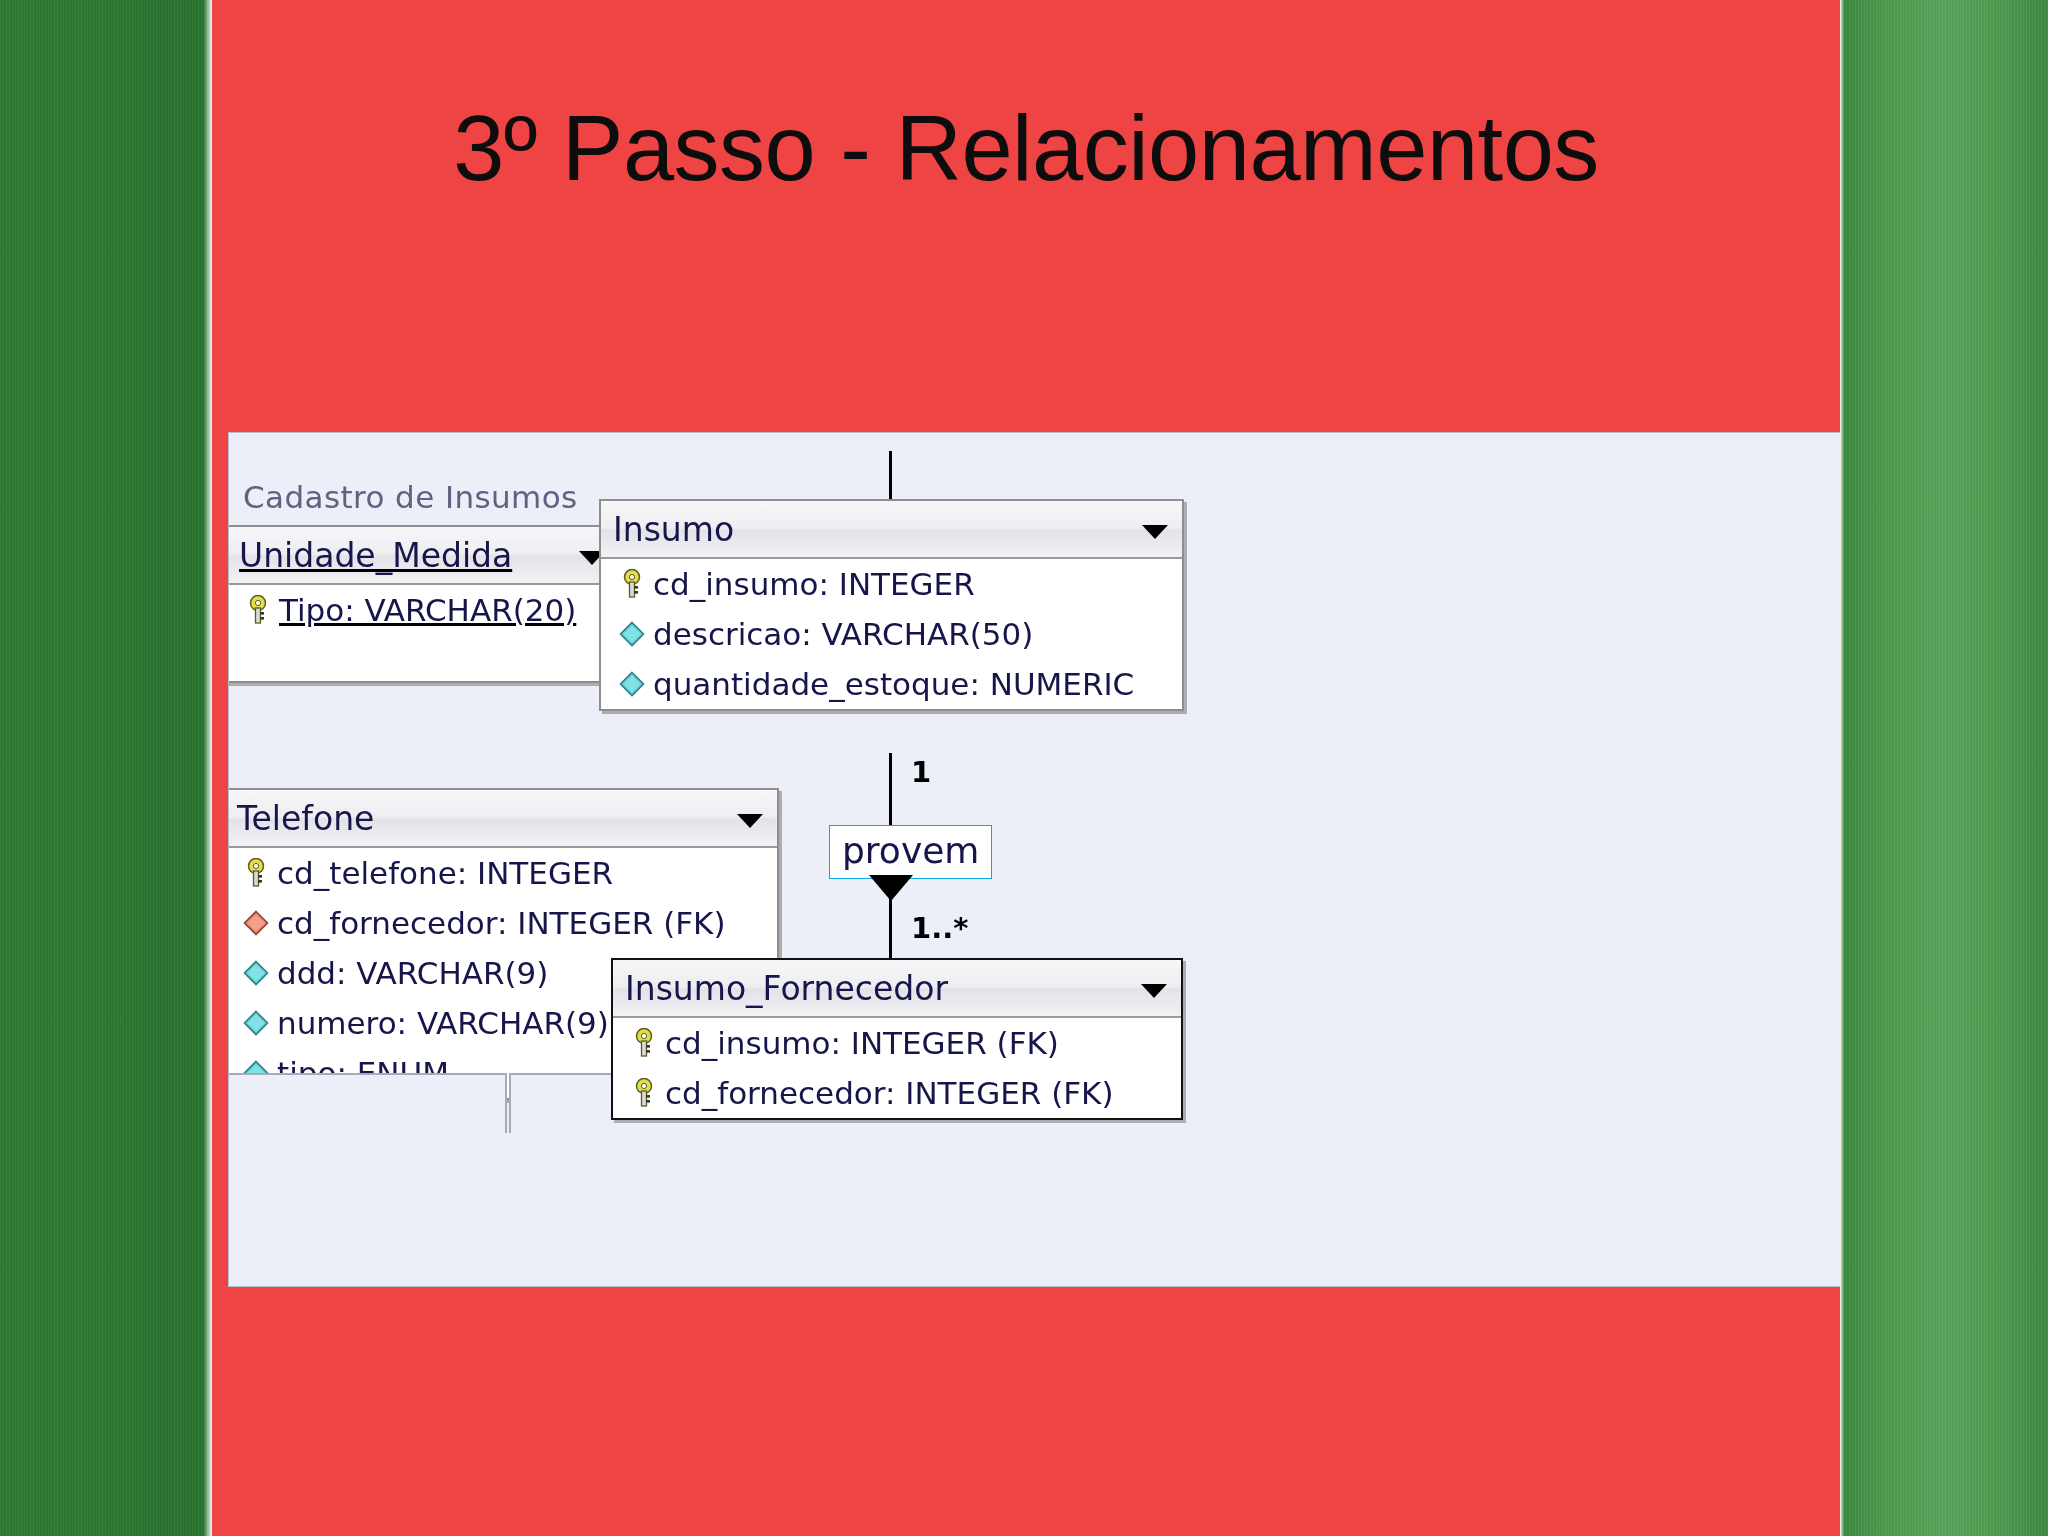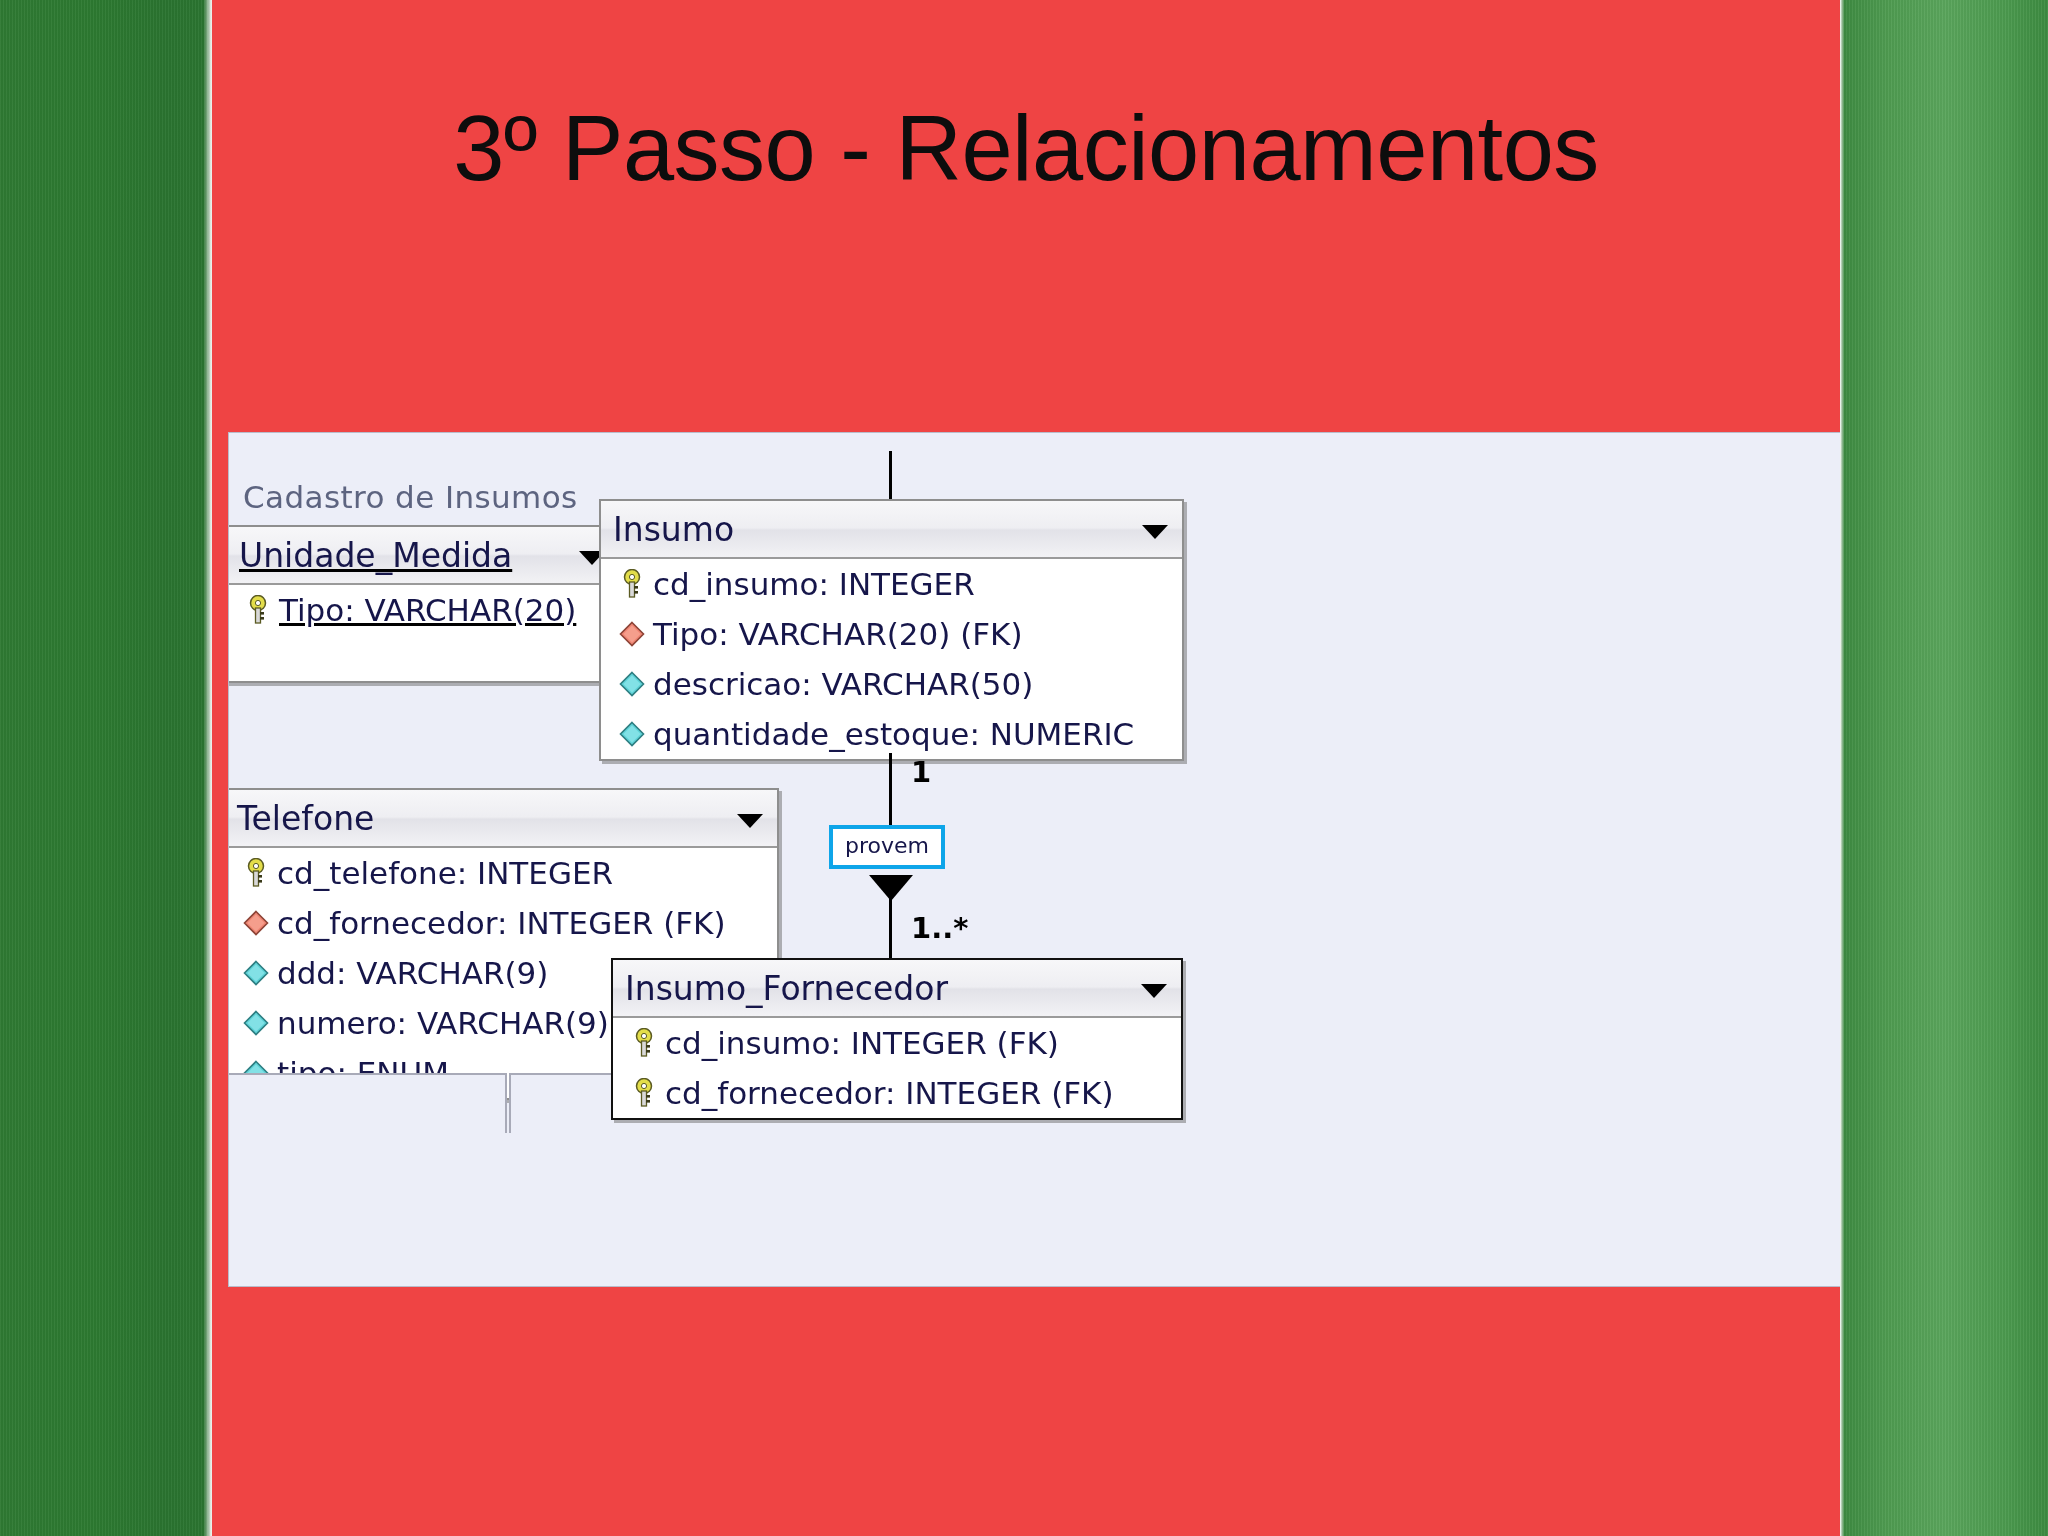--- a/index.html
+++ b/index.html
@@ -131,23 +131,23 @@
   .mult {
     position: absolute;
     font-size: 29px; font-weight: bold;
     color: #000000;
     font-family: "DejaVu Sans", sans-serif;
     white-space: nowrap;
   }
   .rel-label {
     position: absolute;
     background: #ffffff;
-    border: 4px solid #0ea5e9;
+    border: 1px solid #0ea5e9;
     padding: 4px 12px 7px 12px;
-    font-size: 22px;
+    font-size: 36px;
     color: #16164a;
     font-family: "DejaVu Sans", sans-serif;
     white-space: nowrap;
   }
   .diamond-half { position: absolute; width: 68px; height: 68px; }
   .arrow-down {
     position: absolute;
     width: 0; height: 0;
     border-left: 22px solid transparent;
     border-right: 22px solid transparent;
@@ -224,29 +224,20 @@
                 <rect x="10.5" y="13" width="5" height="15" fill="#d9d9d9" stroke="#5b5b23" stroke-width="1.3"></rect>
                 <rect x="15" y="17" width="4" height="2.6" fill="#3a3a1a"></rect>
                 <rect x="15" y="22" width="4" height="2.6" fill="#3a3a1a"></rect>
               </svg>
             </span>
             <span>cd_insumo: INTEGER</span>
           </div>
           <div class="attr">
             <span class="ic">
               <svg class="dia" viewBox="0 0 26 26" xmlns="http://www.w3.org/2000/svg">
-                <polygon points="13,1.5 24.5,13 13,24.5 1.5,13" fill="#ef8674" stroke="#8d4336" stroke-width="1.6"></polygon>
-                <polygon points="13,4.5 21.5,13 13,21.5 4.5,13" fill="#f7a694" opacity="0.75"></polygon>
-              </svg>
-            </span>
-            <span>Tipo: VARCHAR(20) (FK)</span>
-          </div>
-          <div class="attr">
-            <span class="ic">
-              <svg class="dia" viewBox="0 0 26 26" xmlns="http://www.w3.org/2000/svg">
                 <polygon points="13,1.5 24.5,13 13,24.5 1.5,13" fill="#5fd4d9" stroke="#2d7e82" stroke-width="1.6"></polygon>
                 <polygon points="13,4.5 21.5,13 13,21.5 4.5,13" fill="#8ee6e9" opacity="0.75"></polygon>
               </svg>
             </span>
             <span>descricao: VARCHAR(50)</span>
           </div>
           <div class="attr">
             <span class="ic">
               <svg class="dia" viewBox="0 0 26 26" xmlns="http://www.w3.org/2000/svg">
                 <polygon points="13,1.5 24.5,13 13,24.5 1.5,13" fill="#5fd4d9" stroke="#2d7e82" stroke-width="1.6"></polygon>

